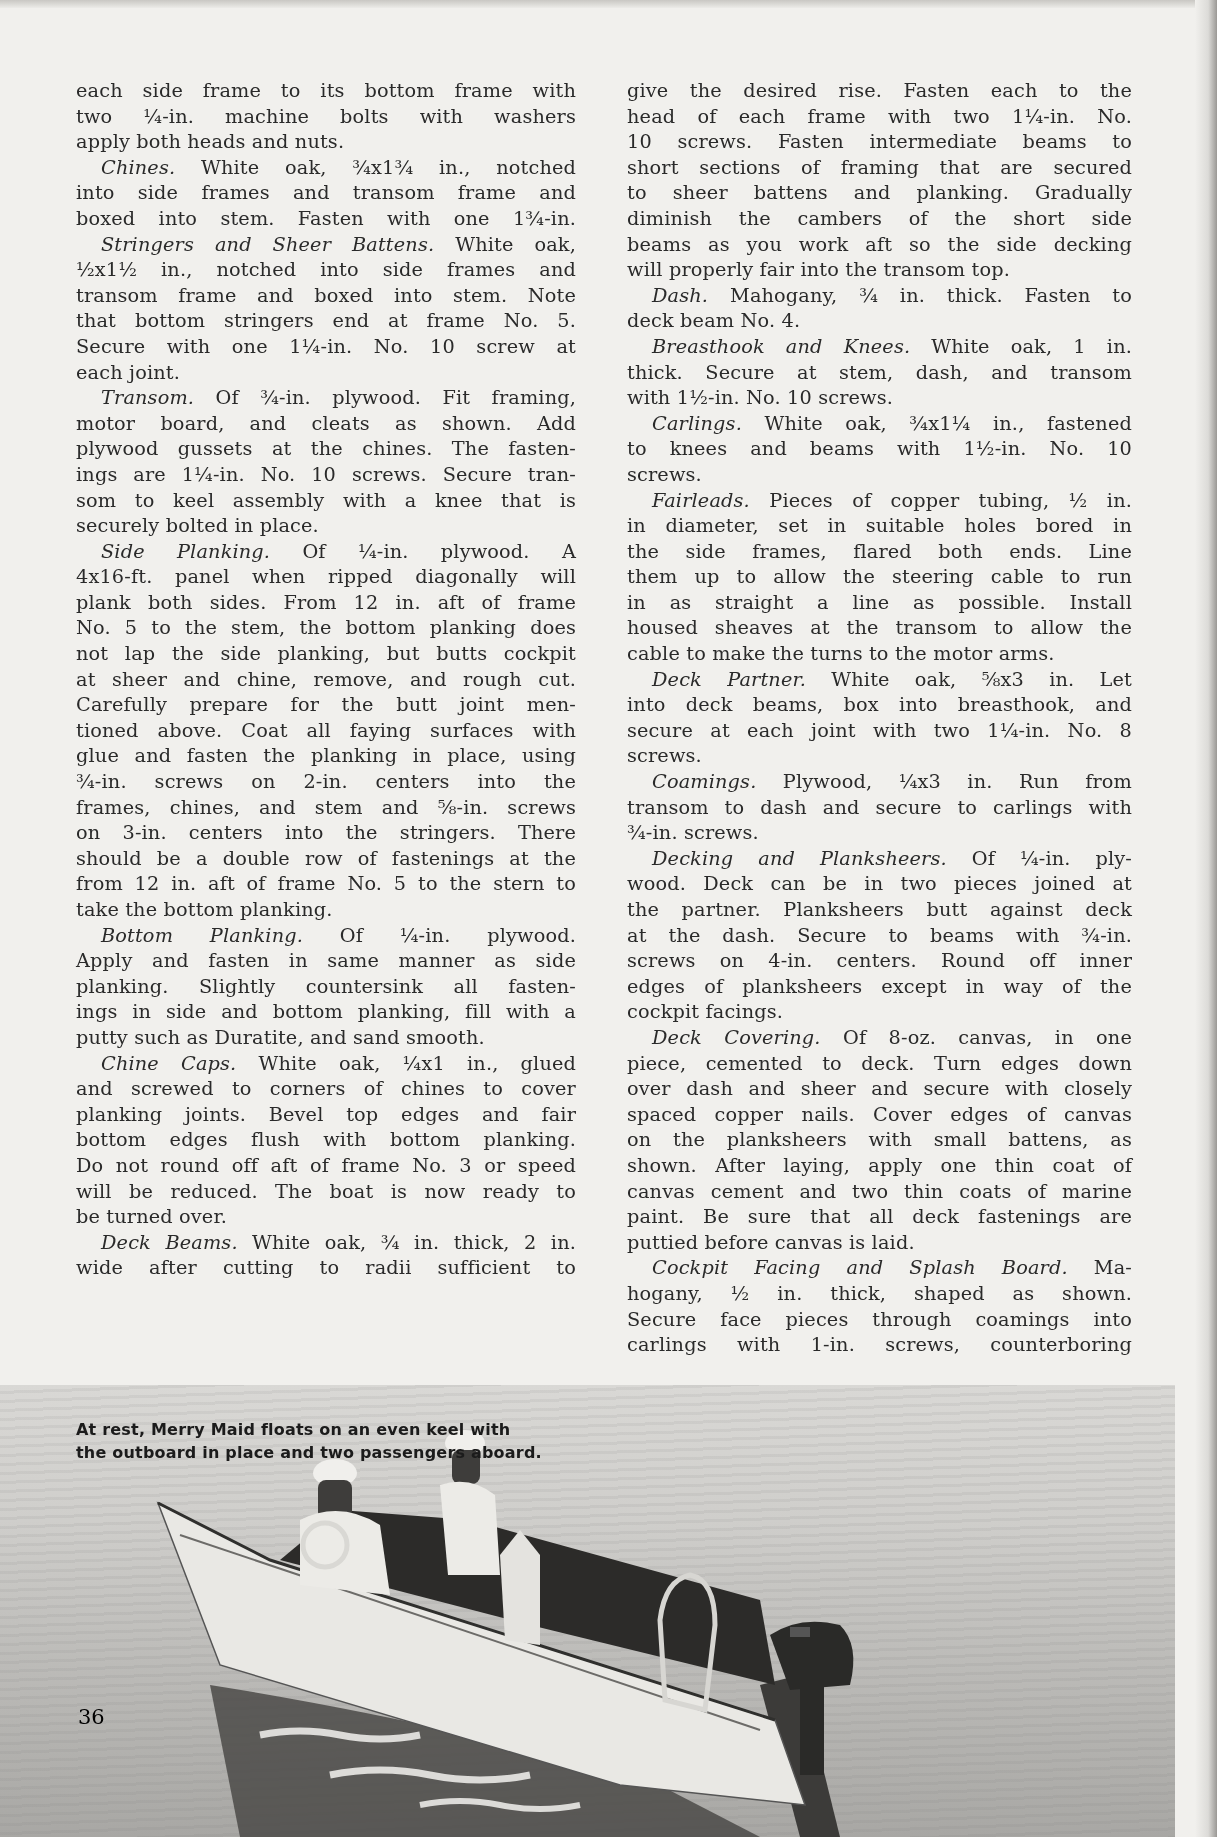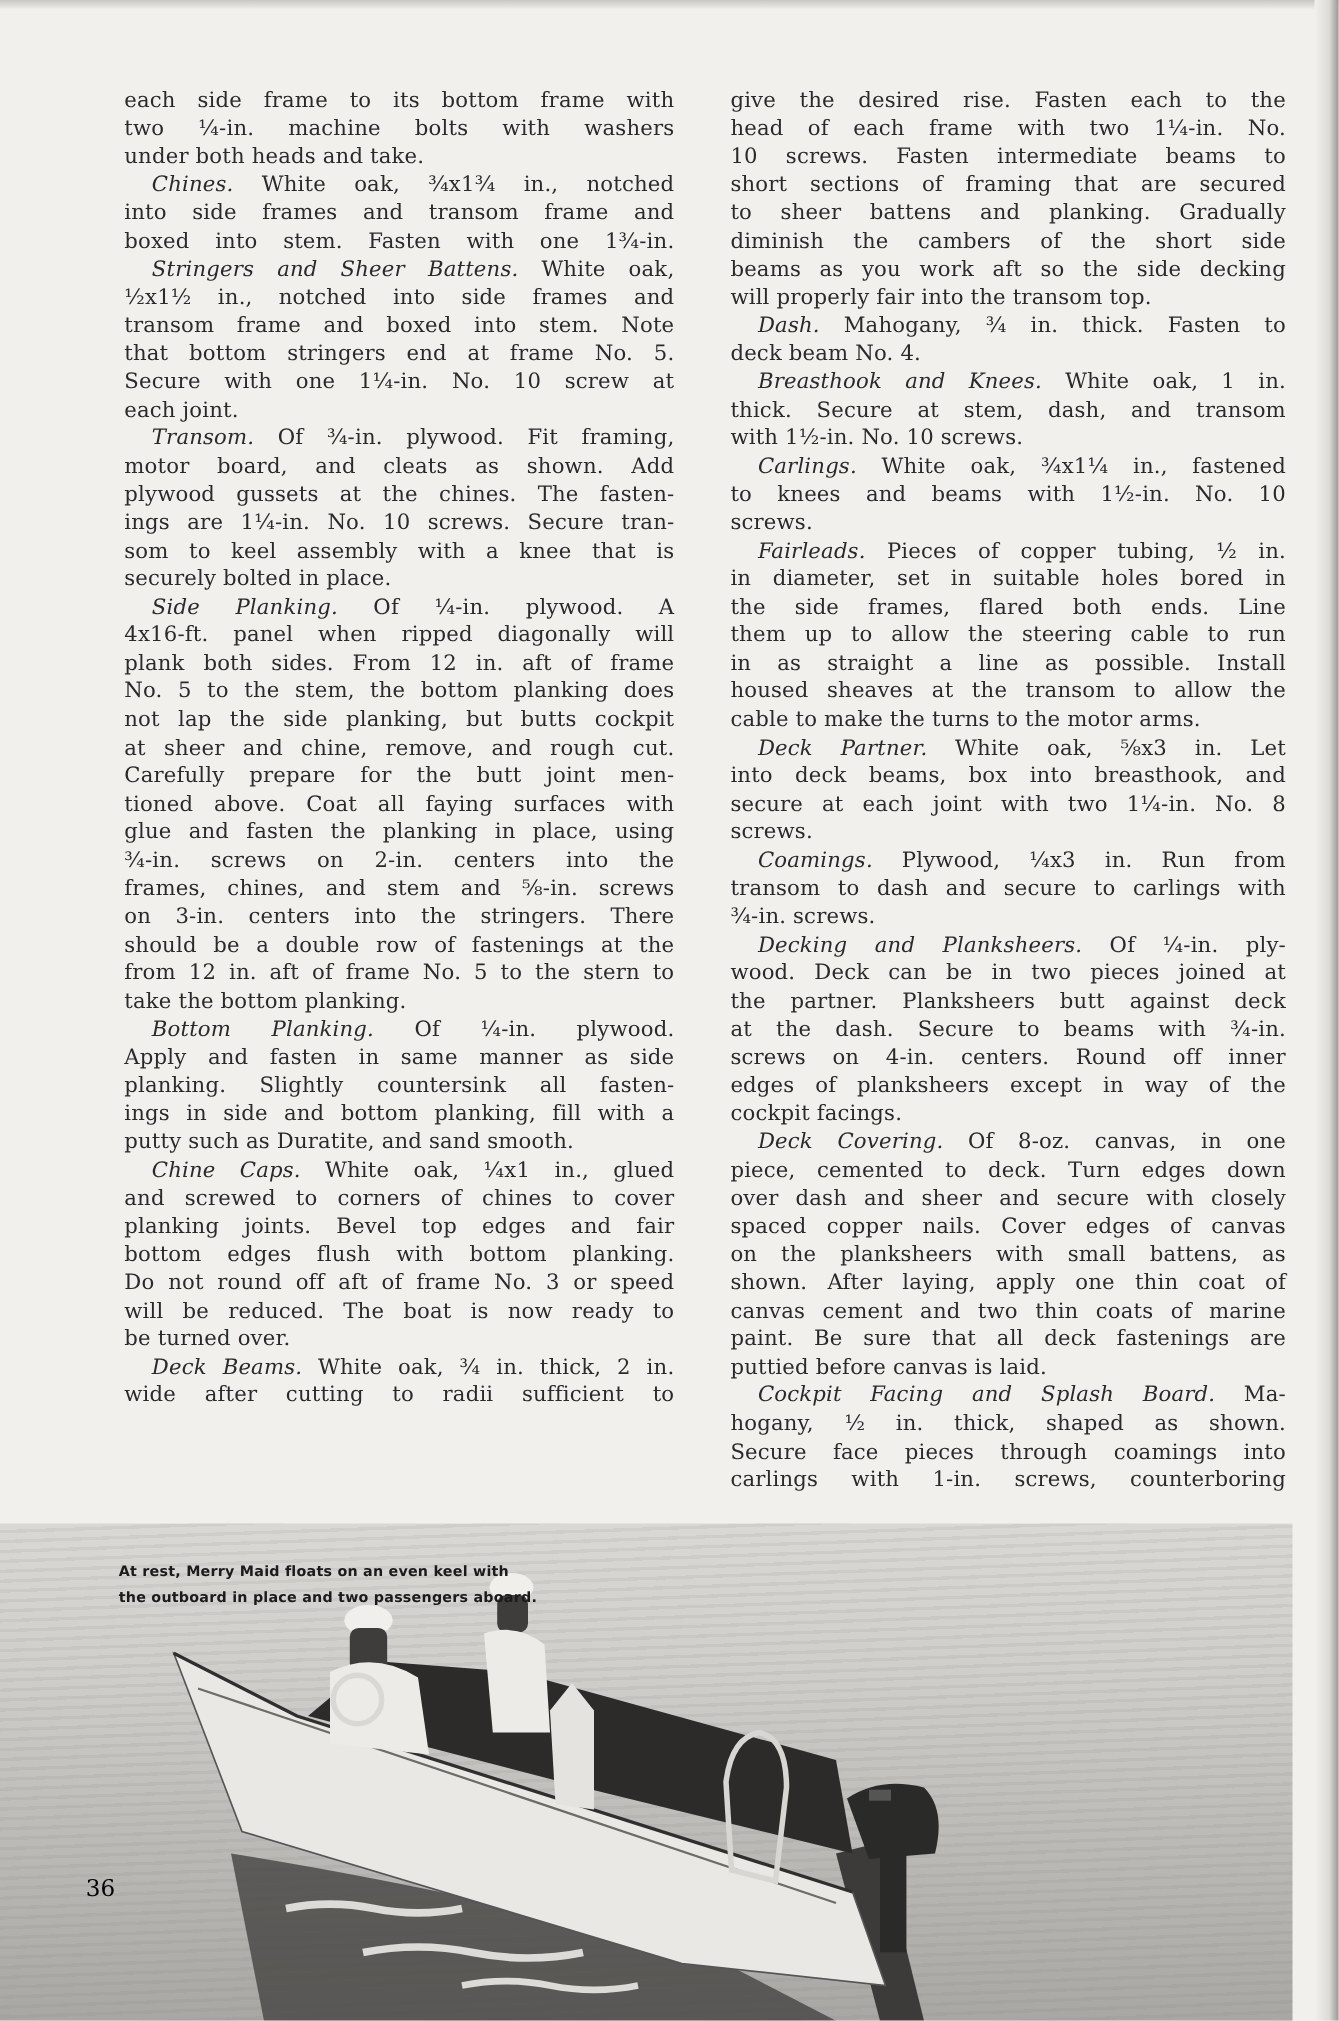--- a/index.html
+++ b/index.html
@@ -15,57 +15,55 @@
     background:linear-gradient(#c9c7c3,#ecebe8);
   }
   .page-edge-right {
     position:absolute; right:0; top:0; width:22px; height:1837px;
     background:linear-gradient(90deg,#f1f0ed,#dcdbd8 60%,#9a9895);
   }
   .column {
     position:absolute; top:78px;
     font-size:19.3px; line-height:25.6px;
     letter-spacing:0.15px;
-    margin-left:37px;
   }
   .col-left { left:76px; width:500px; }
   .col-right { left:627px; width:505px; }
   .line { display:block; white-space:nowrap; text-align:justify; text-align-last:justify; height:25.6px; }
   .line.last { text-align-last:left; }
   .indent { padding-left:25px; }
   .head { font-style:italic; }
   .photo {
     position:absolute; left:0; top:1385px; width:1175px; height:452px;
     overflow:hidden;
     background:
       repeating-linear-gradient(178deg, rgba(255,255,255,0.0) 0 6px, rgba(120,120,120,0.10) 6px 9px),
       linear-gradient(180deg,#d9d8d5 0%,#cfcecb 30%,#bdbcb9 60%,#a8a7a4 100%);
   }
   .caption {
     position:absolute; left:76px; top:1418px; width:520px;
     font-family:"DejaVu Sans", "Liberation Sans", sans-serif;
-    font-weight:bold; font-size:13px; line-height:23px; color:#1b1b1b;
+    font-weight:bold; font-size:16px; line-height:23px; color:#1b1b1b;
     letter-spacing:0.2px;
-    margin-left:32px;
   }
   .page-number {
     position:absolute; left:78px; top:1705px;
     font-family:"DejaVu Serif", serif; font-size:21px; color:#000000;
   }
   .boat-svg { position:absolute; left:0; top:0; }
 </style>
 </head>
 <body>
 
 <div class="page-edge-top"></div>
 
 <div class="column col-left" id="col-left">
     <span class="line"><span>each side frame to its bottom frame with</span></span>
     <span class="line"><span>two ¼-in. machine bolts with washers</span></span>
-    <span class="line last"><span>under both heads and take.</span></span>
+    <span class="line last"><span>apply both heads and nuts.</span></span>
     <span class="line indent"><span class="head">Chines.</span><span> White oak, ¾x1¾ in., notched</span></span>
     <span class="line"><span>into side frames and transom frame and</span></span>
     <span class="line"><span>boxed into stem. Fasten with one 1¾-in.</span></span>
     <span class="line indent"><span class="head">Stringers and Sheer Battens.</span><span> White oak,</span></span>
     <span class="line"><span>½x1½ in., notched into side frames and</span></span>
     <span class="line"><span>transom frame and boxed into stem. Note</span></span>
     <span class="line"><span>that bottom stringers end at frame No. 5.</span></span>
     <span class="line"><span>Secure with one 1¼-in. No. 10 screw at</span></span>
     <span class="line last"><span>each joint.</span></span>
     <span class="line indent"><span class="head">Transom.</span><span> Of ¾-in. plywood. Fit framing,</span></span>

